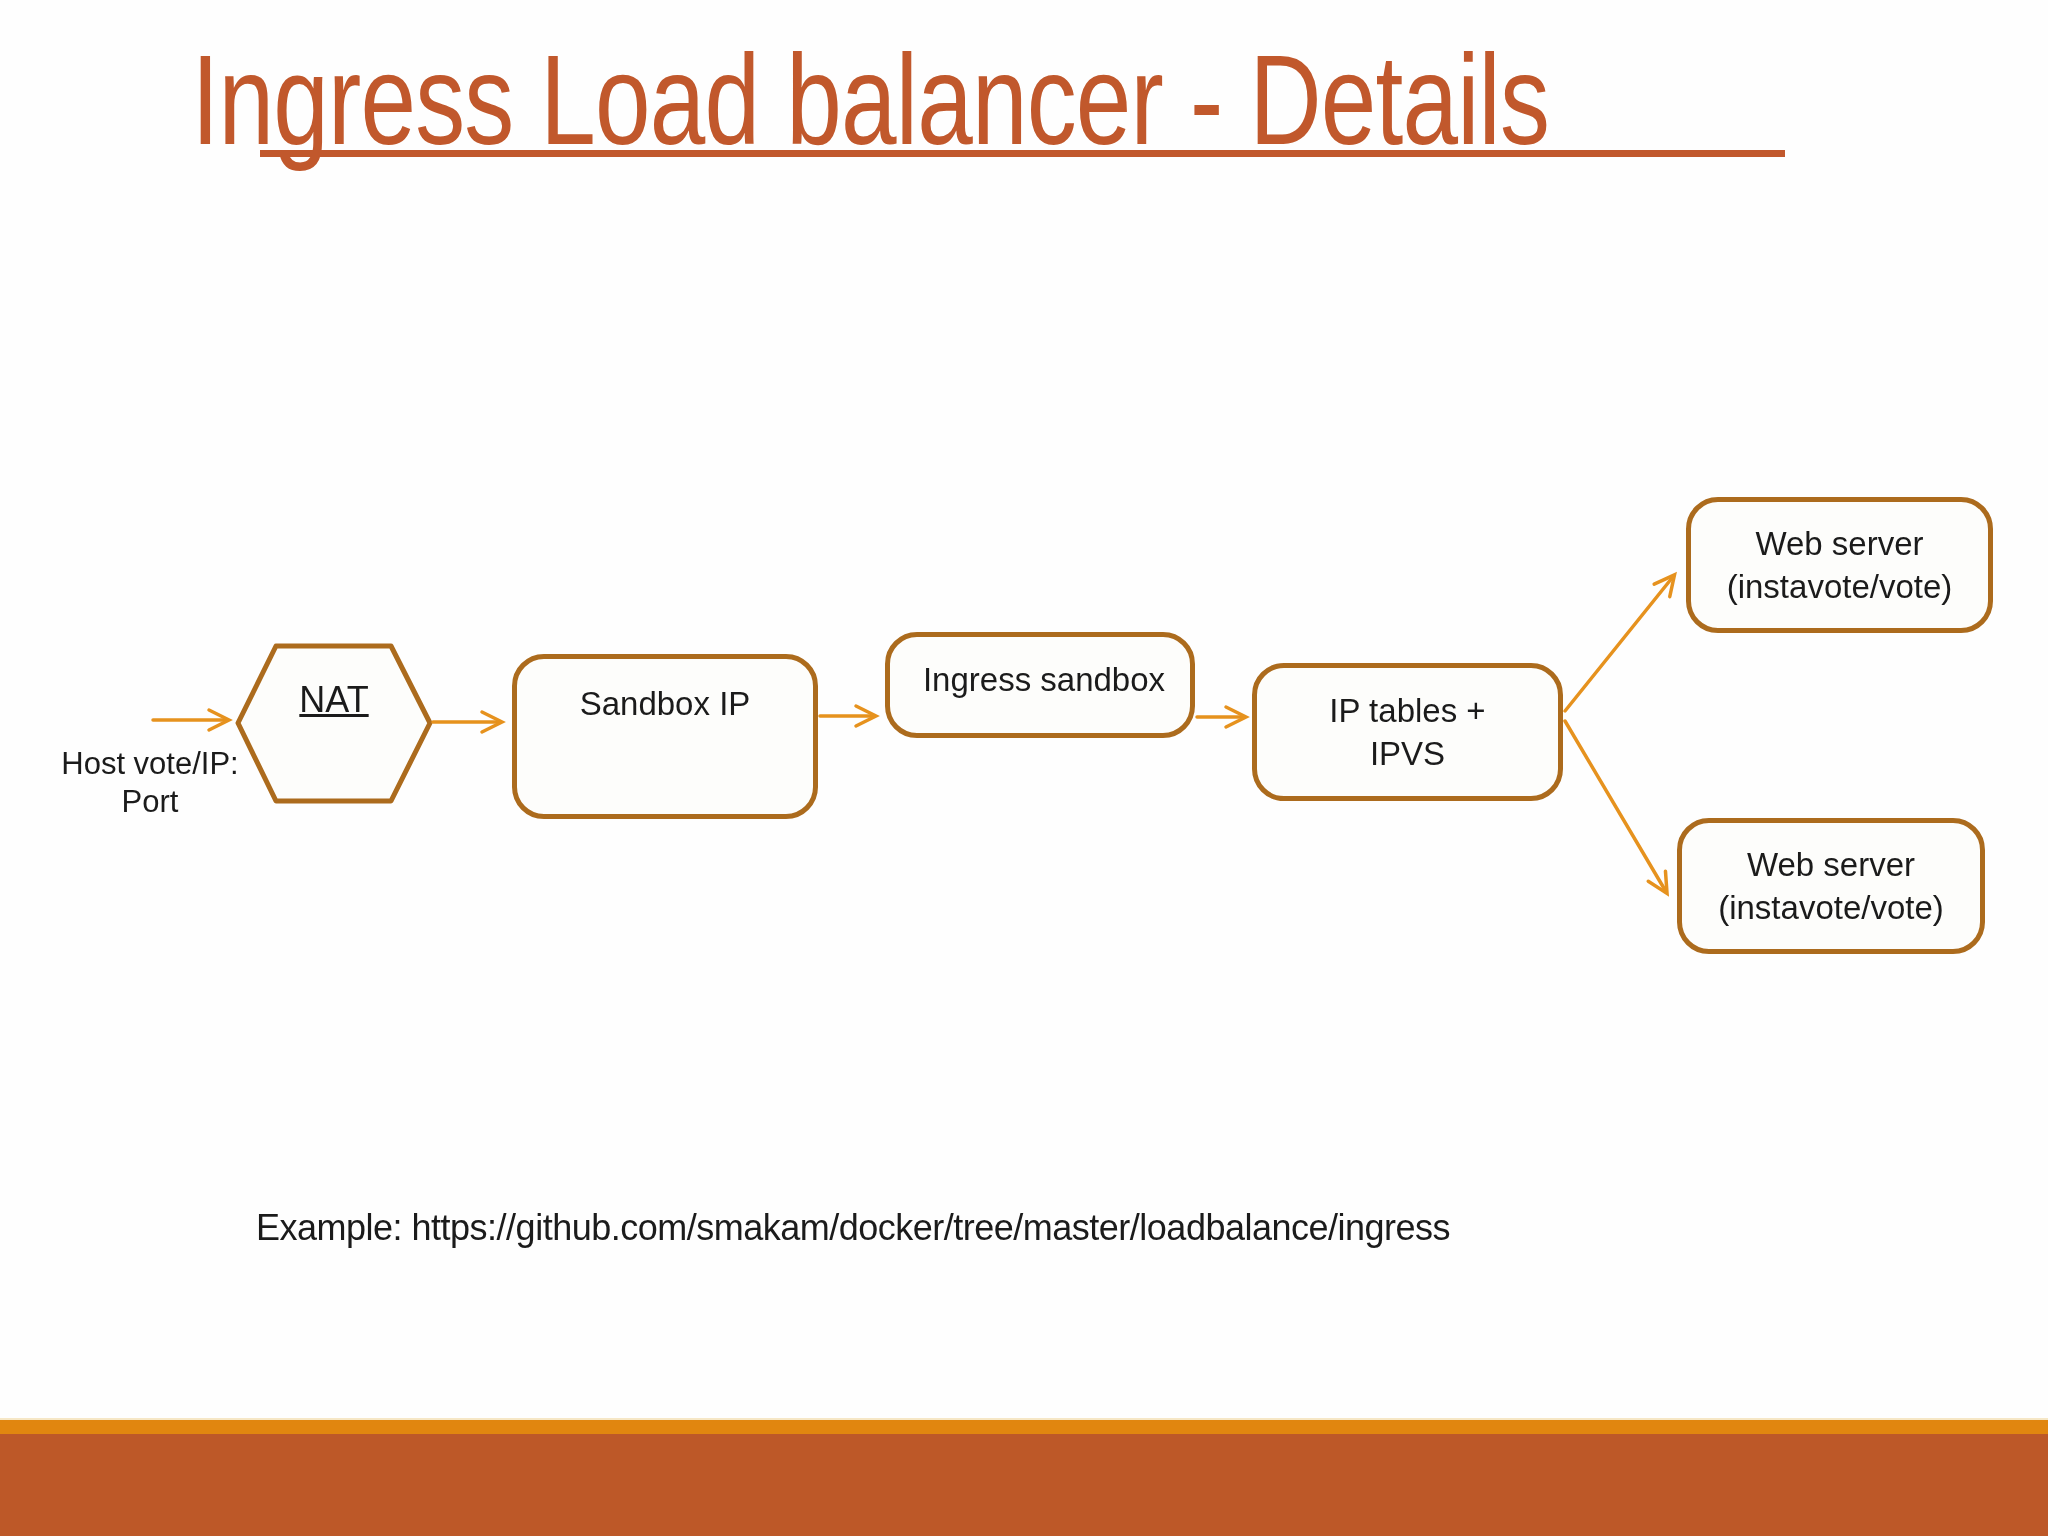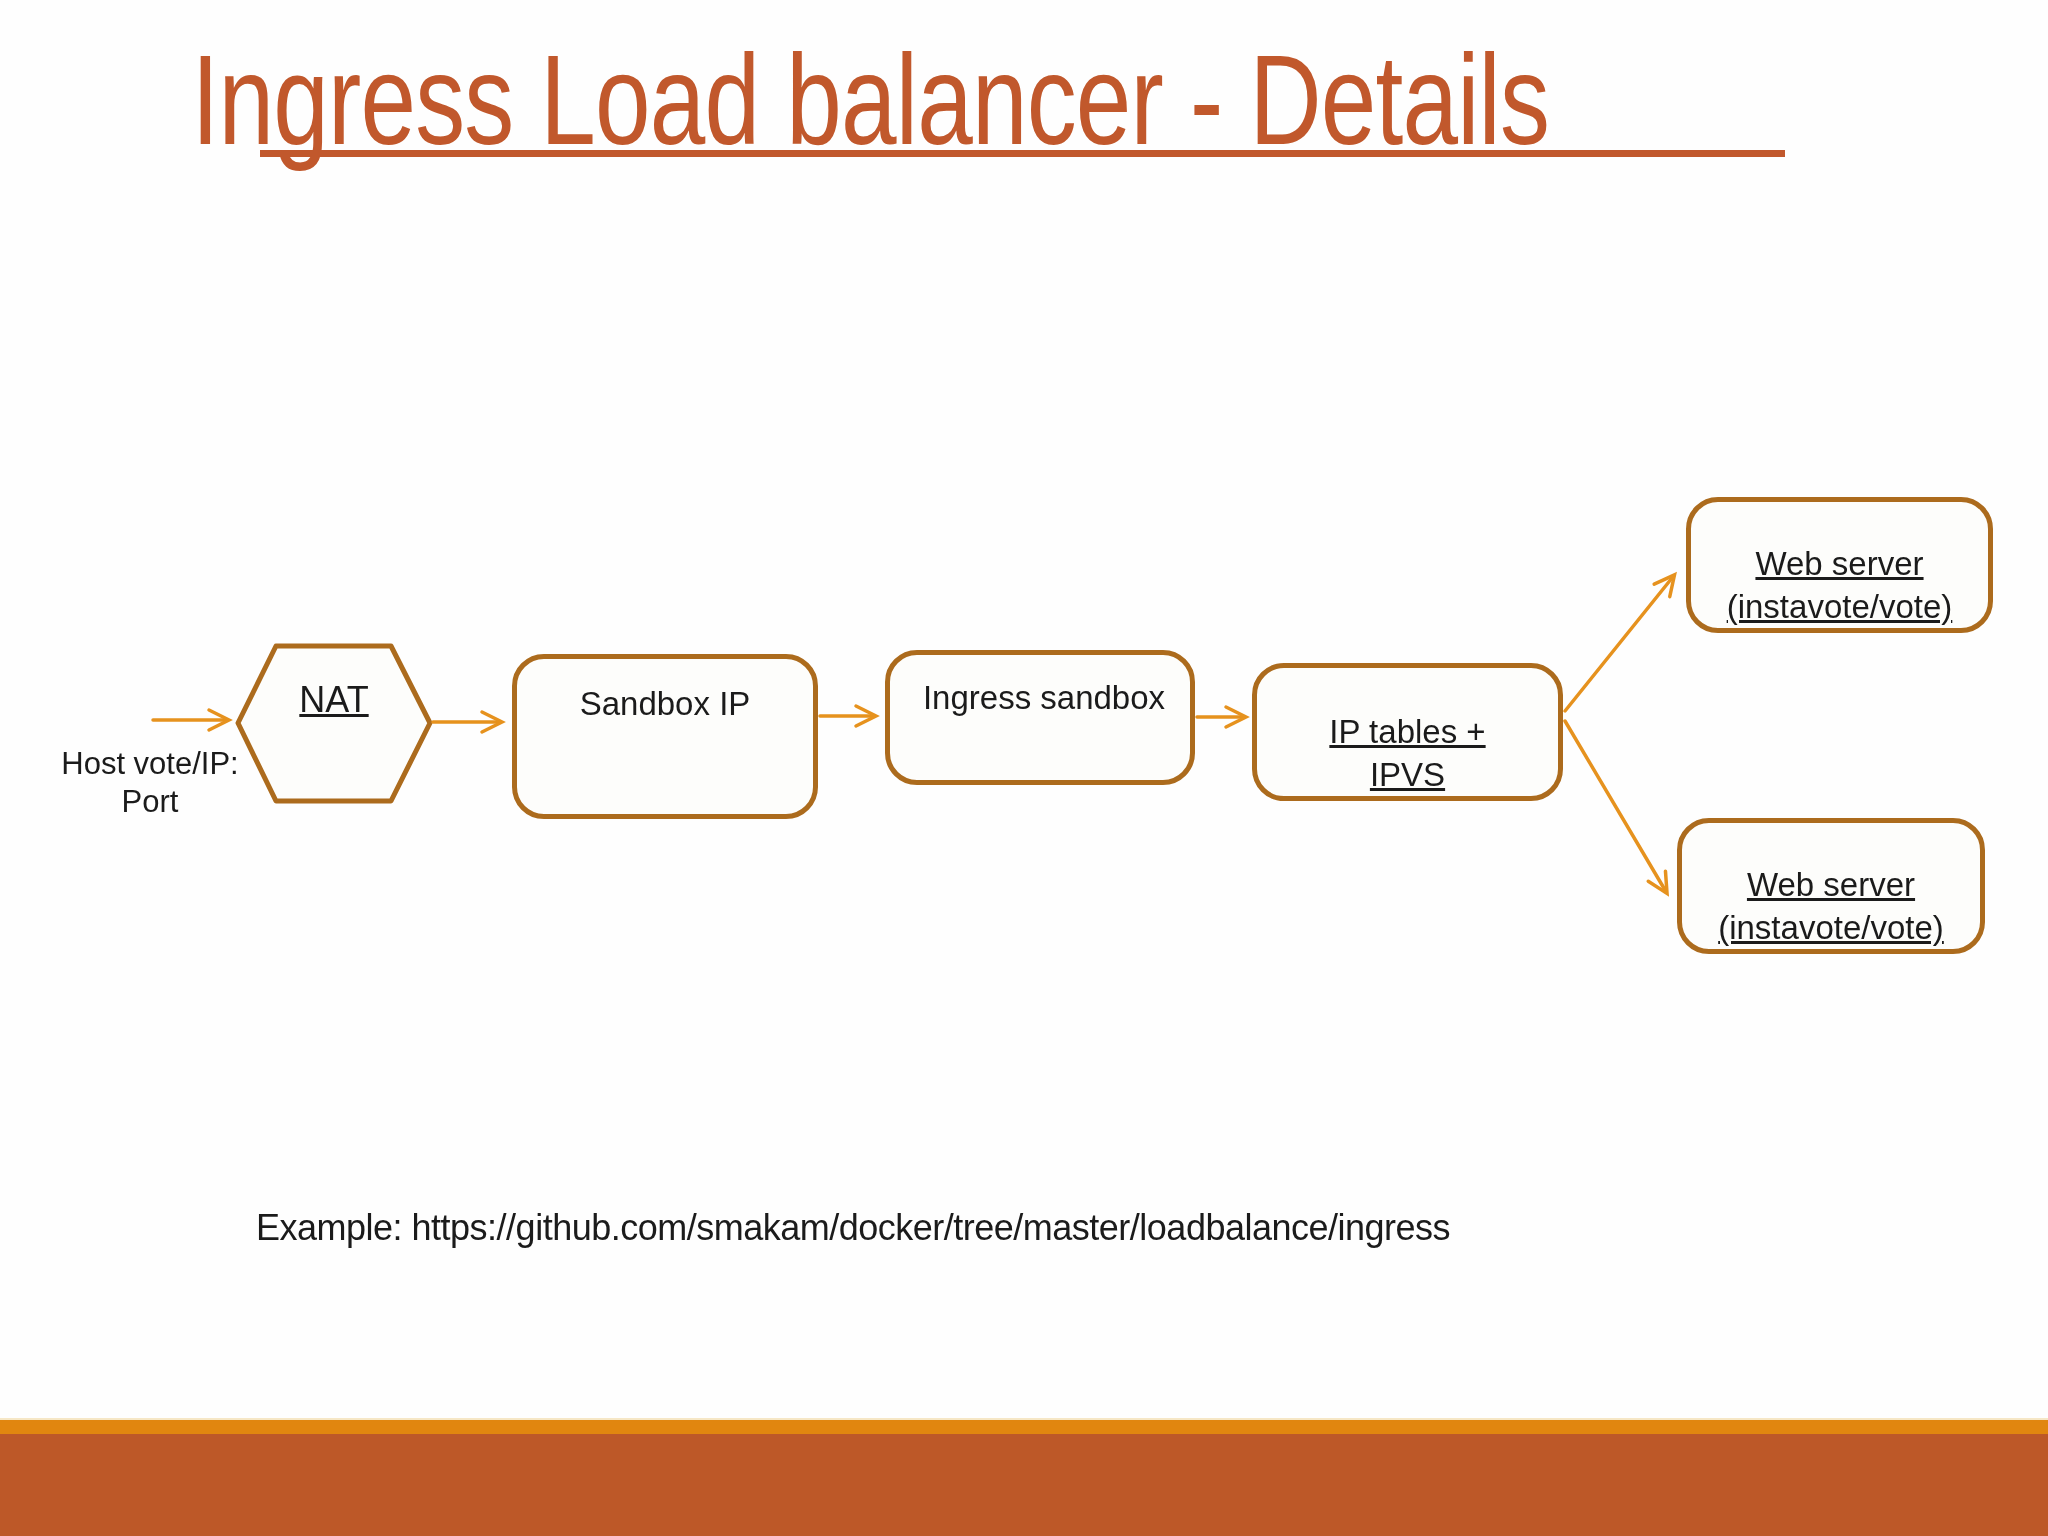--- a/index.html
+++ b/index.html
@@ -75,26 +75,25 @@
     text-align:center;
   }
   .node.top-label{
     display:block;
     padding-top:26px;
   }
   .node.center-label{
     display:flex;
     flex-direction:column;
     align-items:center;
-    justify-content:flex-end;
+    justify-content:center;
     line-height:43px;
-    text-decoration:underline;
   }
   #node-sandbox-ip{left:512px;top:654px;width:306px;height:165px;}
-  #node-ingress-sandbox{left:885px;top:650px;width:310px;height:135px;padding-top:24px;padding-left:8px;}
+  #node-ingress-sandbox{left:885px;top:632px;width:310px;height:106px;padding-top:24px;padding-left:8px;}
   #node-ip-tables{left:1252px;top:647px;width:311px;height:138px;margin-top:16px;}
   #node-web-top{left:1686px;top:497px;width:307px;height:136px;}
   #node-web-bottom{left:1677px;top:818px;width:308px;height:136px;}
   .nat-label{
     position:absolute;
     left:238px;top:622px;width:192px;height:155px;
     display:flex;align-items:center;justify-content:center;
     font-size:36px;color:var(--c-text);text-decoration:underline;
   }
   .io-label{

